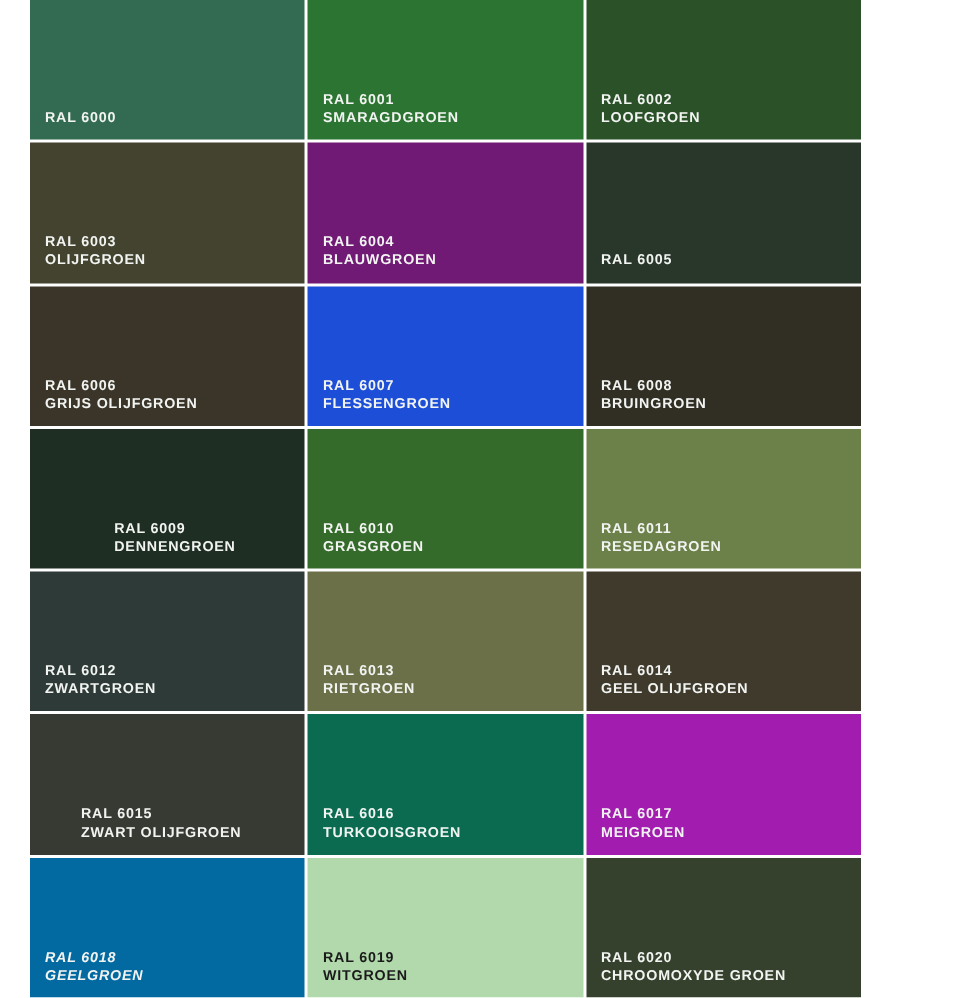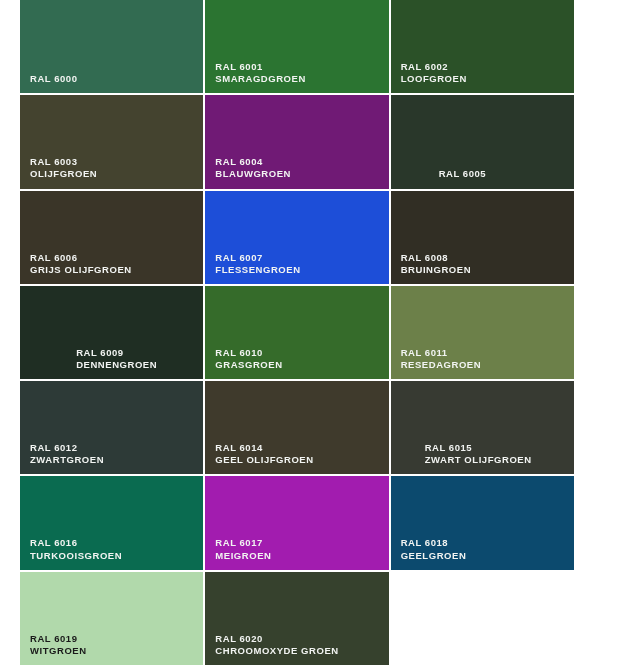--- a/index.html
+++ b/index.html
@@ -74,21 +74,21 @@
         <span class="swatch-code">RAL 6003</span>
         <span class="swatch-name">OLIJFGROEN</span>
       </div>
     </div>
     <div class="swatch" style="background: #701a75;">
       <div class="swatch-label">
         <span class="swatch-code">RAL 6004</span>
         <span class="swatch-name">BLAUWGROEN</span>
       </div>
     </div>
-    <div class="swatch" style="background: rgb(41, 55, 42); padding-left: 38px;">
+    <div class="swatch" style="background: rgb(41, 55, 42);">
       <div class="swatch-label">
         <span class="swatch-code">RAL 6005</span>
       </div>
     </div>
     <div class="swatch" style="background: rgb(58, 53, 40); justify-content: flex-end;">
       <div class="swatch-label">
         <span class="swatch-code">RAL 6006</span>
         <span class="swatch-name">GRIJS OLIJFGROEN</span>
       </div>
     </div>
@@ -121,20 +121,26 @@
         <span class="swatch-code">RAL 6011</span>
         <span class="swatch-name">RESEDAGROEN</span>
       </div>
     </div>
     <div class="swatch" style="background: rgb(45, 58, 55);">
       <div class="swatch-label">
         <span class="swatch-code">RAL 6012</span>
         <span class="swatch-name">ZWARTGROEN</span>
       </div>
     </div>
+    <div class="swatch" style="background: rgb(107, 112, 73);">
+      <div class="swatch-label">
+        <span class="swatch-code">RAL 6013</span>
+        <span class="swatch-name">RIETGROEN</span>
+      </div>
+    </div>
     <div class="swatch" style="background: rgb(63, 58, 44);">
       <div class="swatch-label">
         <span class="swatch-code">RAL 6014</span>
         <span class="swatch-name">GEEL OLIJFGROEN</span>
       </div>
     </div>
     <div class="swatch" style="background: rgb(55, 58, 50); padding-left: 24px;">
       <div class="swatch-label">
         <span class="swatch-code">RAL 6015</span>
         <span class="swatch-name">ZWART OLIJFGROEN</span>
@@ -145,21 +151,21 @@
         <span class="swatch-code">RAL 6016</span>
         <span class="swatch-name">TURKOOISGROEN</span>
       </div>
     </div>
     <div class="swatch" style="background: #a21caf;">
       <div class="swatch-label">
         <span class="swatch-code">RAL 6017</span>
         <span class="swatch-name">MEIGROEN</span>
       </div>
     </div>
-    <div class="swatch" style="background: #0c4a6e;">
+    <div class="swatch" style="background: #0369a1; font-style: italic;">
       <div class="swatch-label">
         <span class="swatch-code">RAL 6018</span>
         <span class="swatch-name">GEELGROEN</span>
       </div>
     </div>
     <div class="swatch light" style="background: rgb(177, 217, 171);">
       <div class="swatch-label">
         <span class="swatch-code">RAL 6019</span>
         <span class="swatch-name">WITGROEN</span>
       </div>

